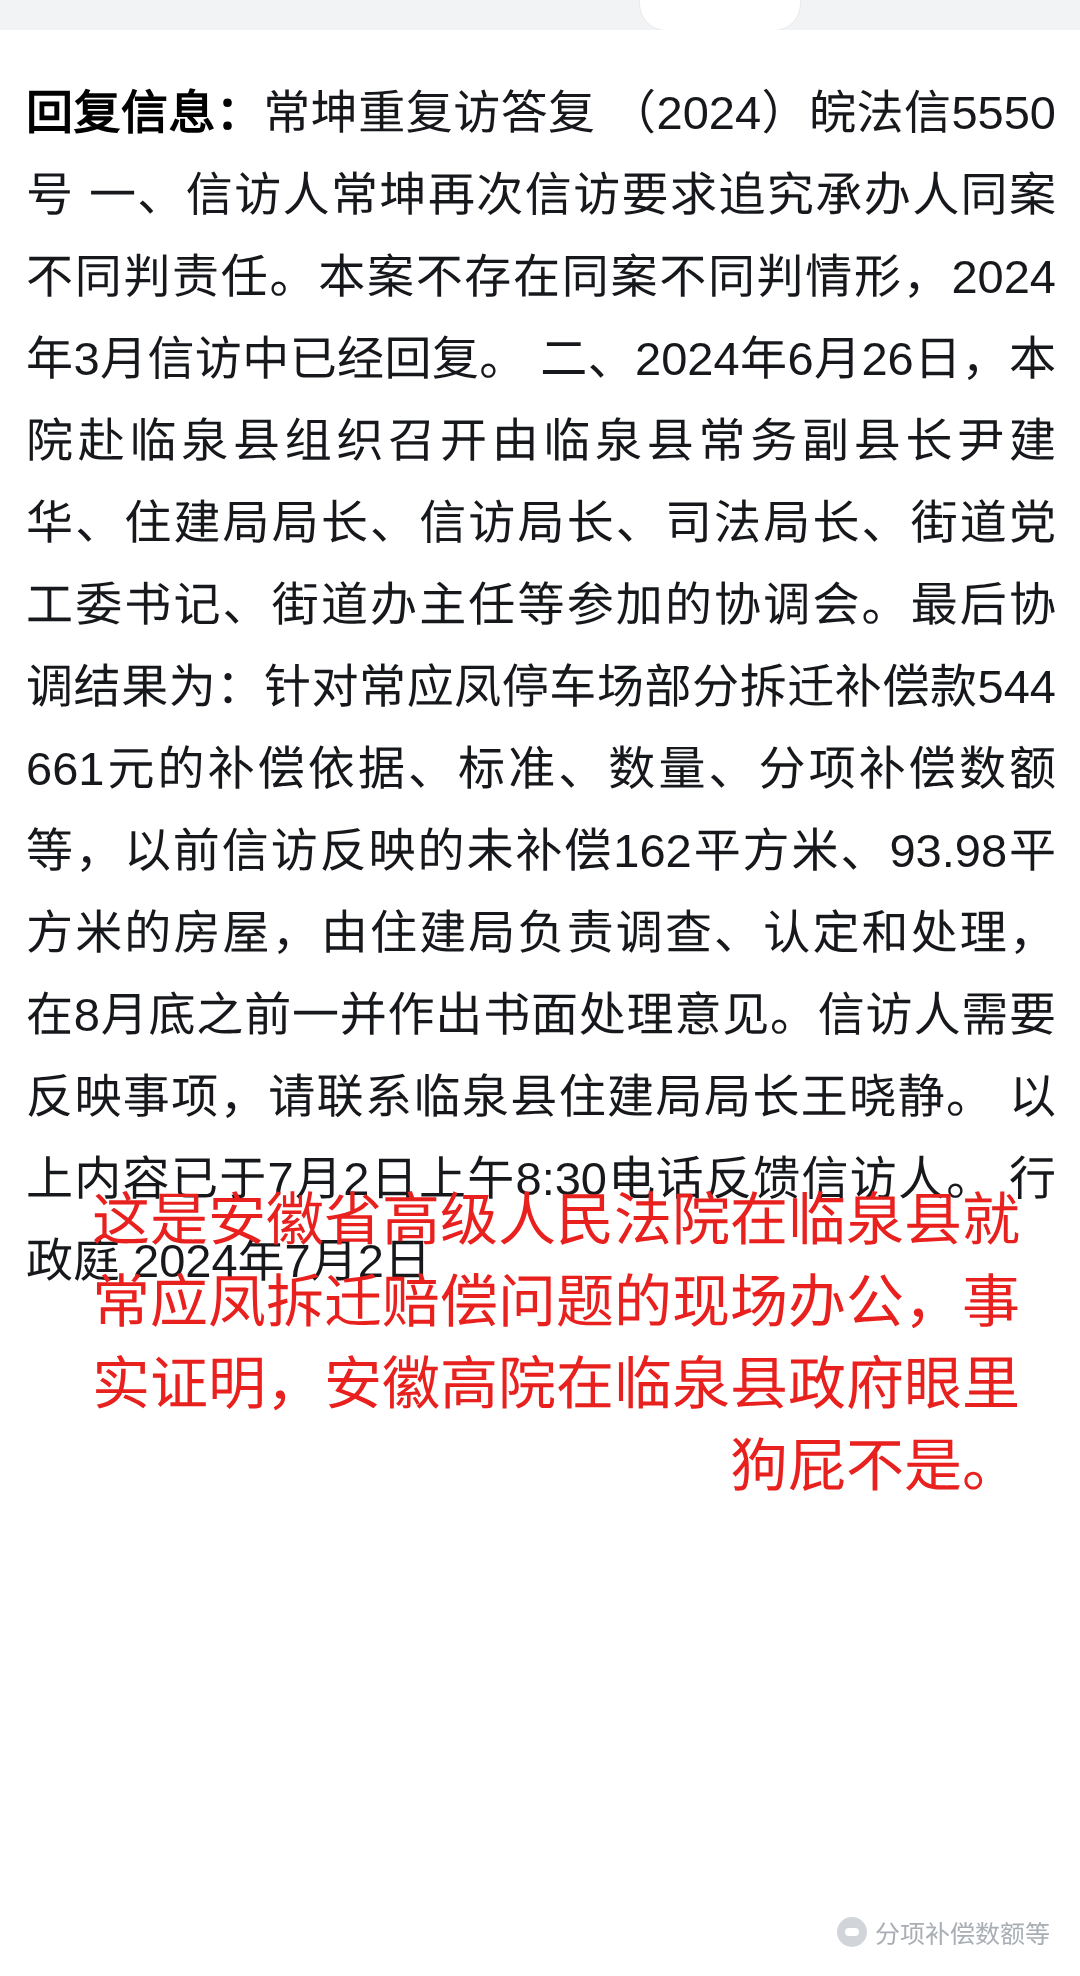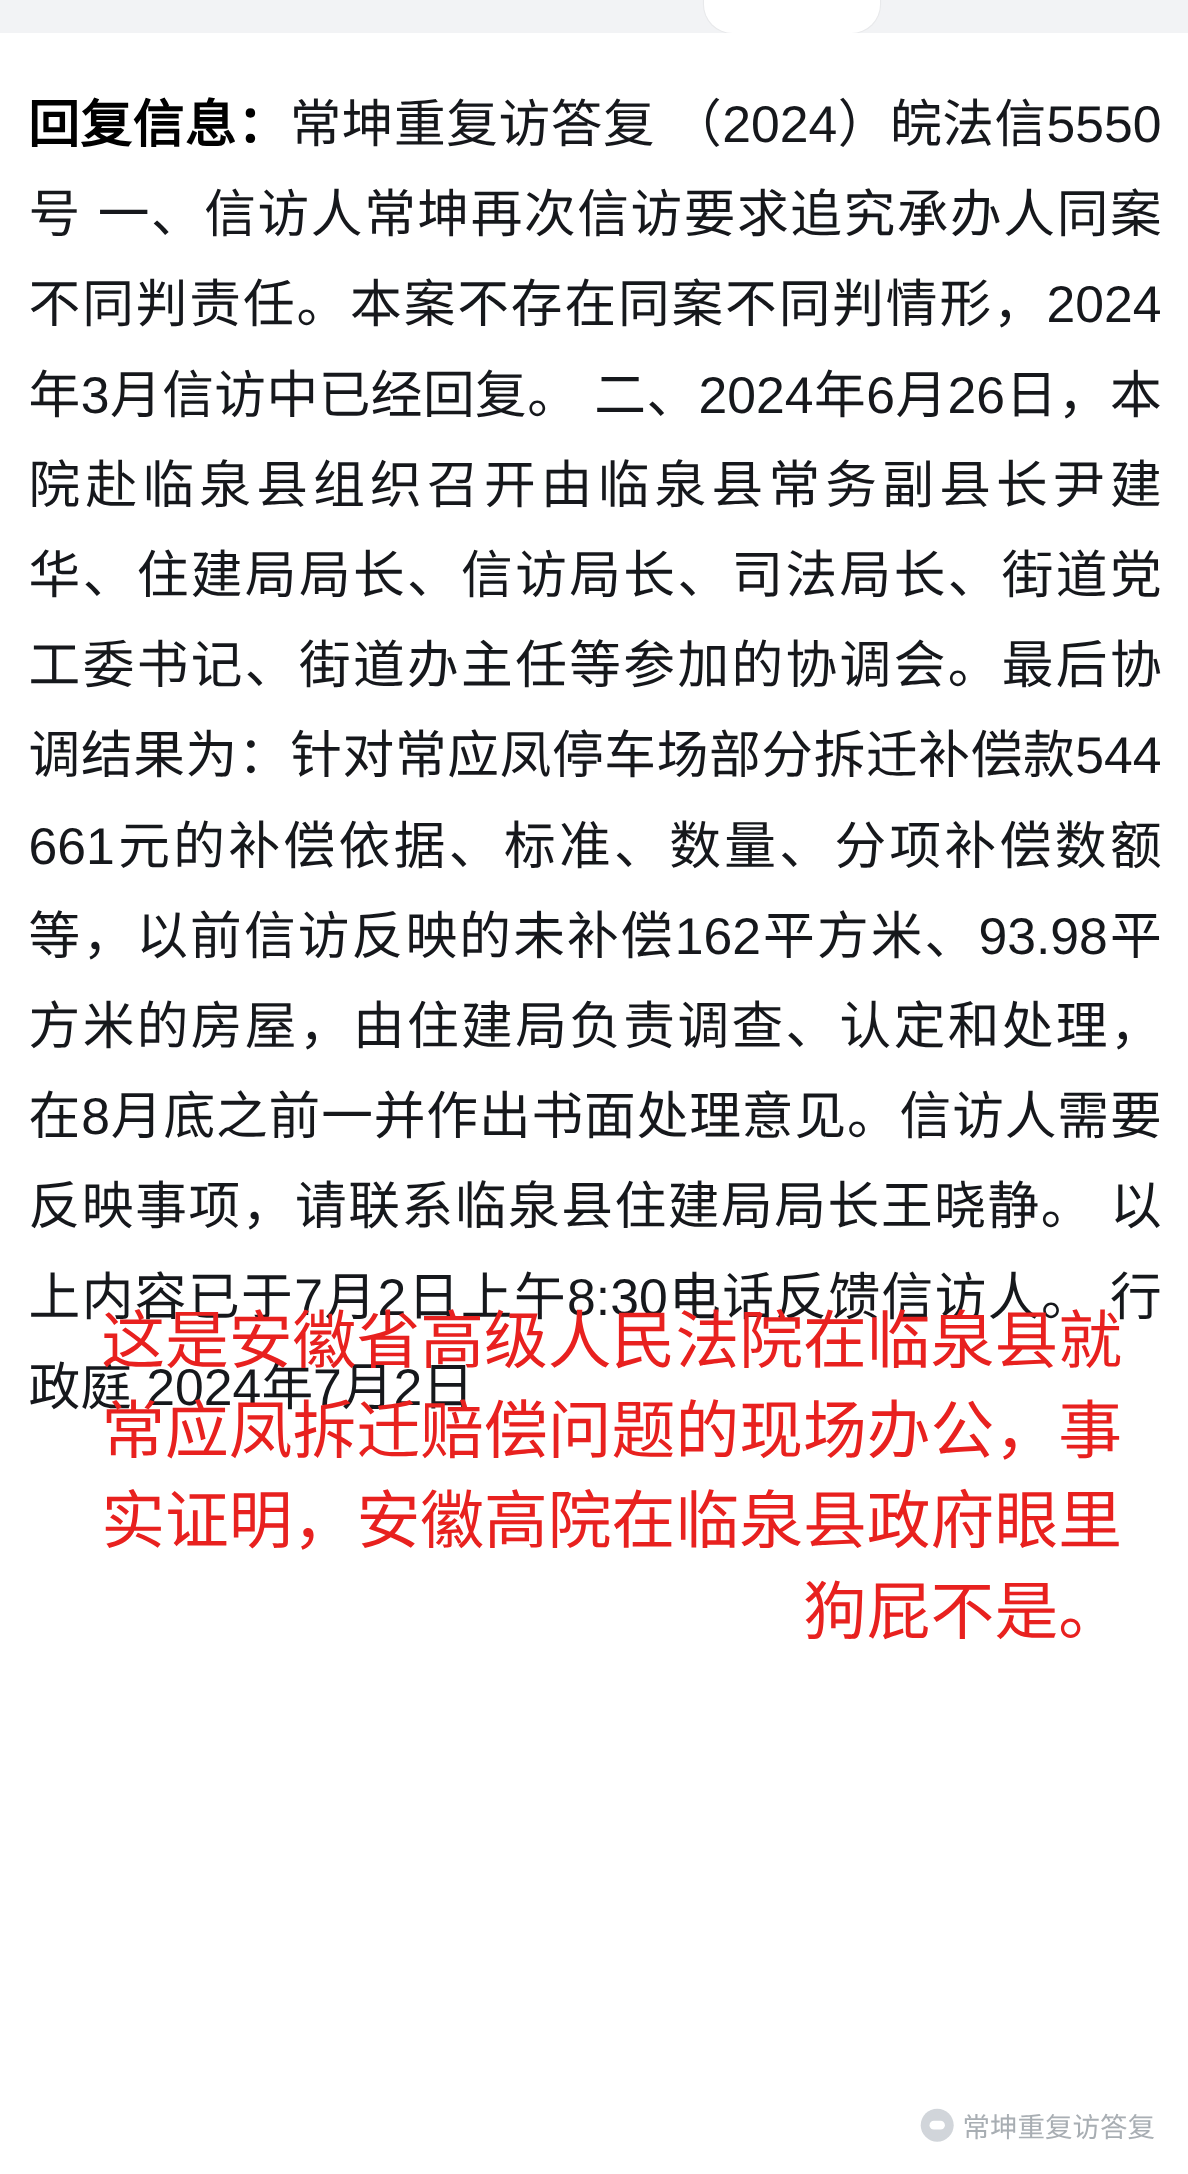--- a/index.html
+++ b/index.html
@@ -113,16 +113,16 @@
 <div class="page-sheet">
 
   <div class="reply-body">
     <span class="lead">回复信息：</span><span>常坤重复访答复 （2024）皖法信5550号 一、信访人常坤再次信访要求追究承办人同案不同判责任。本案不存在同案不同判情形，2024年3月信访中已经回复。 二、2024年6月26日，本院赴临泉县组织召开由临泉县常务副县长尹建华、住建局局长、信访局长、司法局长、街道党工委书记、街道办主任等参加的协调会。最后协调结果为：针对常应凤停车场部分拆迁补偿款544661元的补偿依据、标准、数量、分项补偿数额等，以前信访反映的未补偿162平方米、93.98平方米的房屋，由住建局负责调查、认定和处理，在8月底之前一并作出书面处理意见。信访人需要反映事项，请联系临泉县住建局局长王晓静。 以上内容已于7月2日上午8:30电话反馈信访人。 行政庭 2024年7月2日</span>
   </div>
 
   <div class="red-annotation">这是安徽省高级人民法院在临泉县就常应凤拆迁赔偿问题的现场办公，事实证明，安徽高院在临泉县政府眼里狗屁不是。</div>
 
   <div class="watermark">
     <span class="weibo-eye"></span>
-    <span>常坤重复访答复</span>
+    <span>分项补偿数额等</span>
   </div>
 
 </div>
 
 </body></html>

